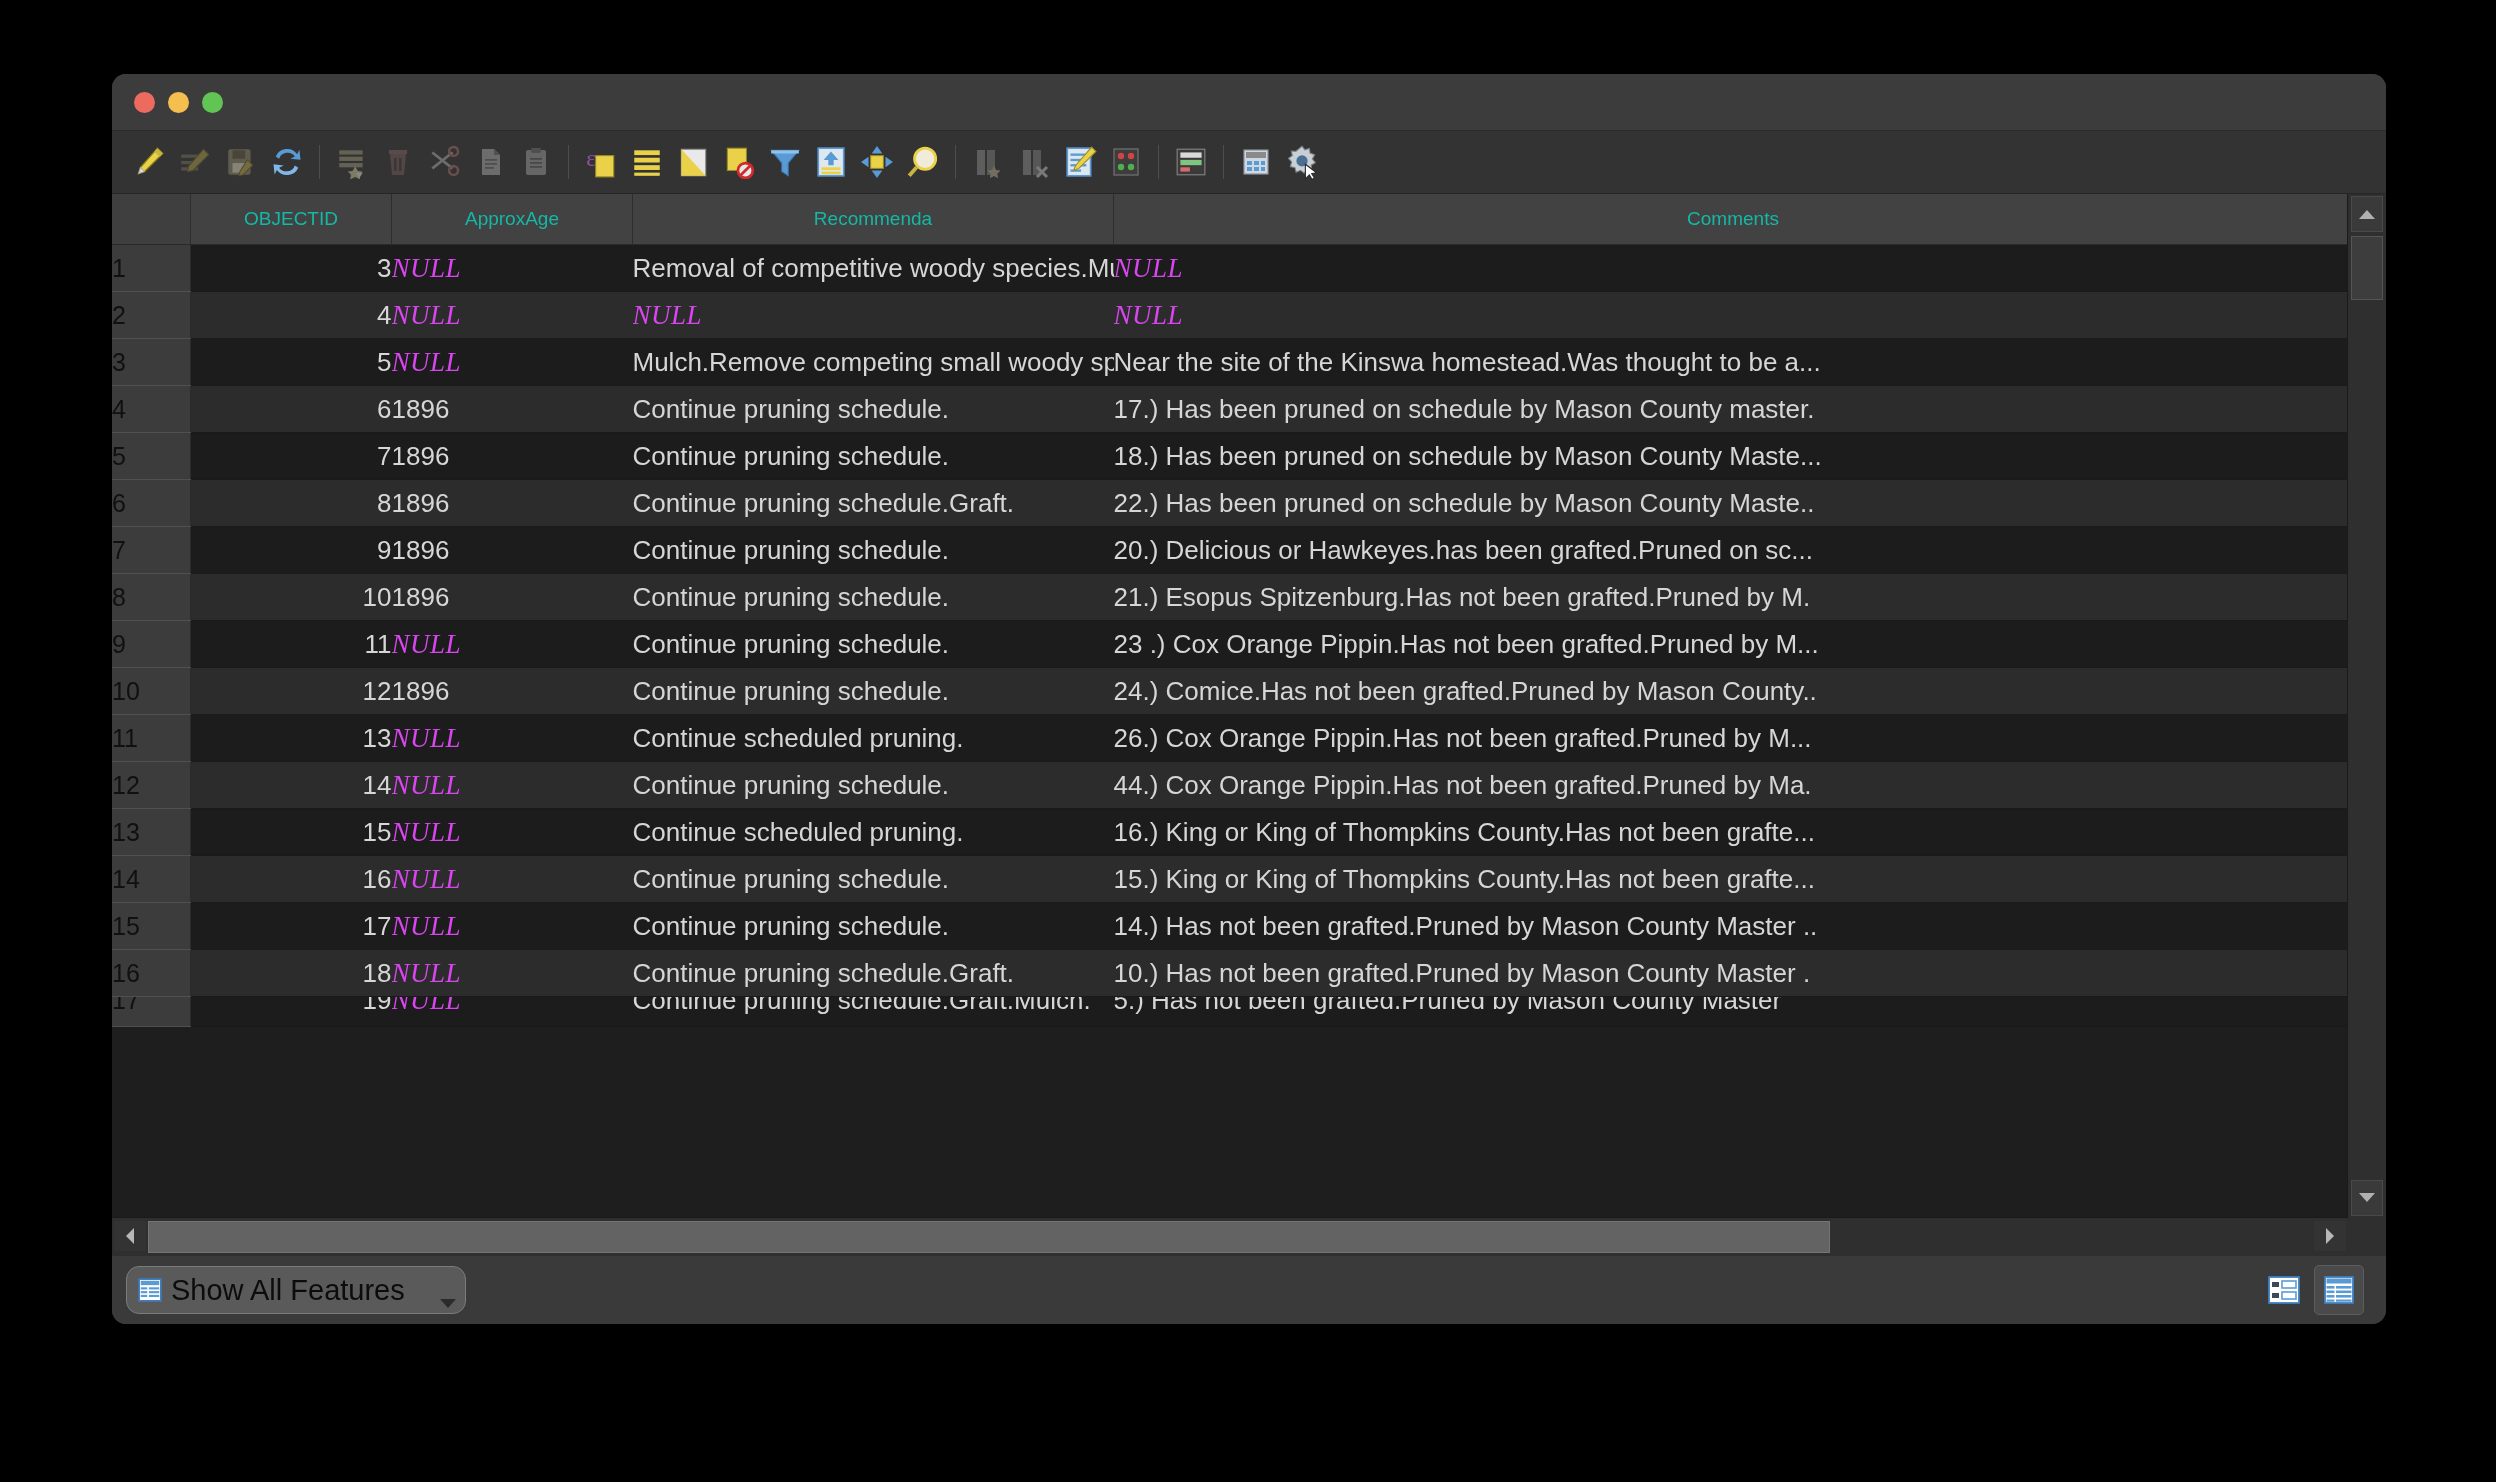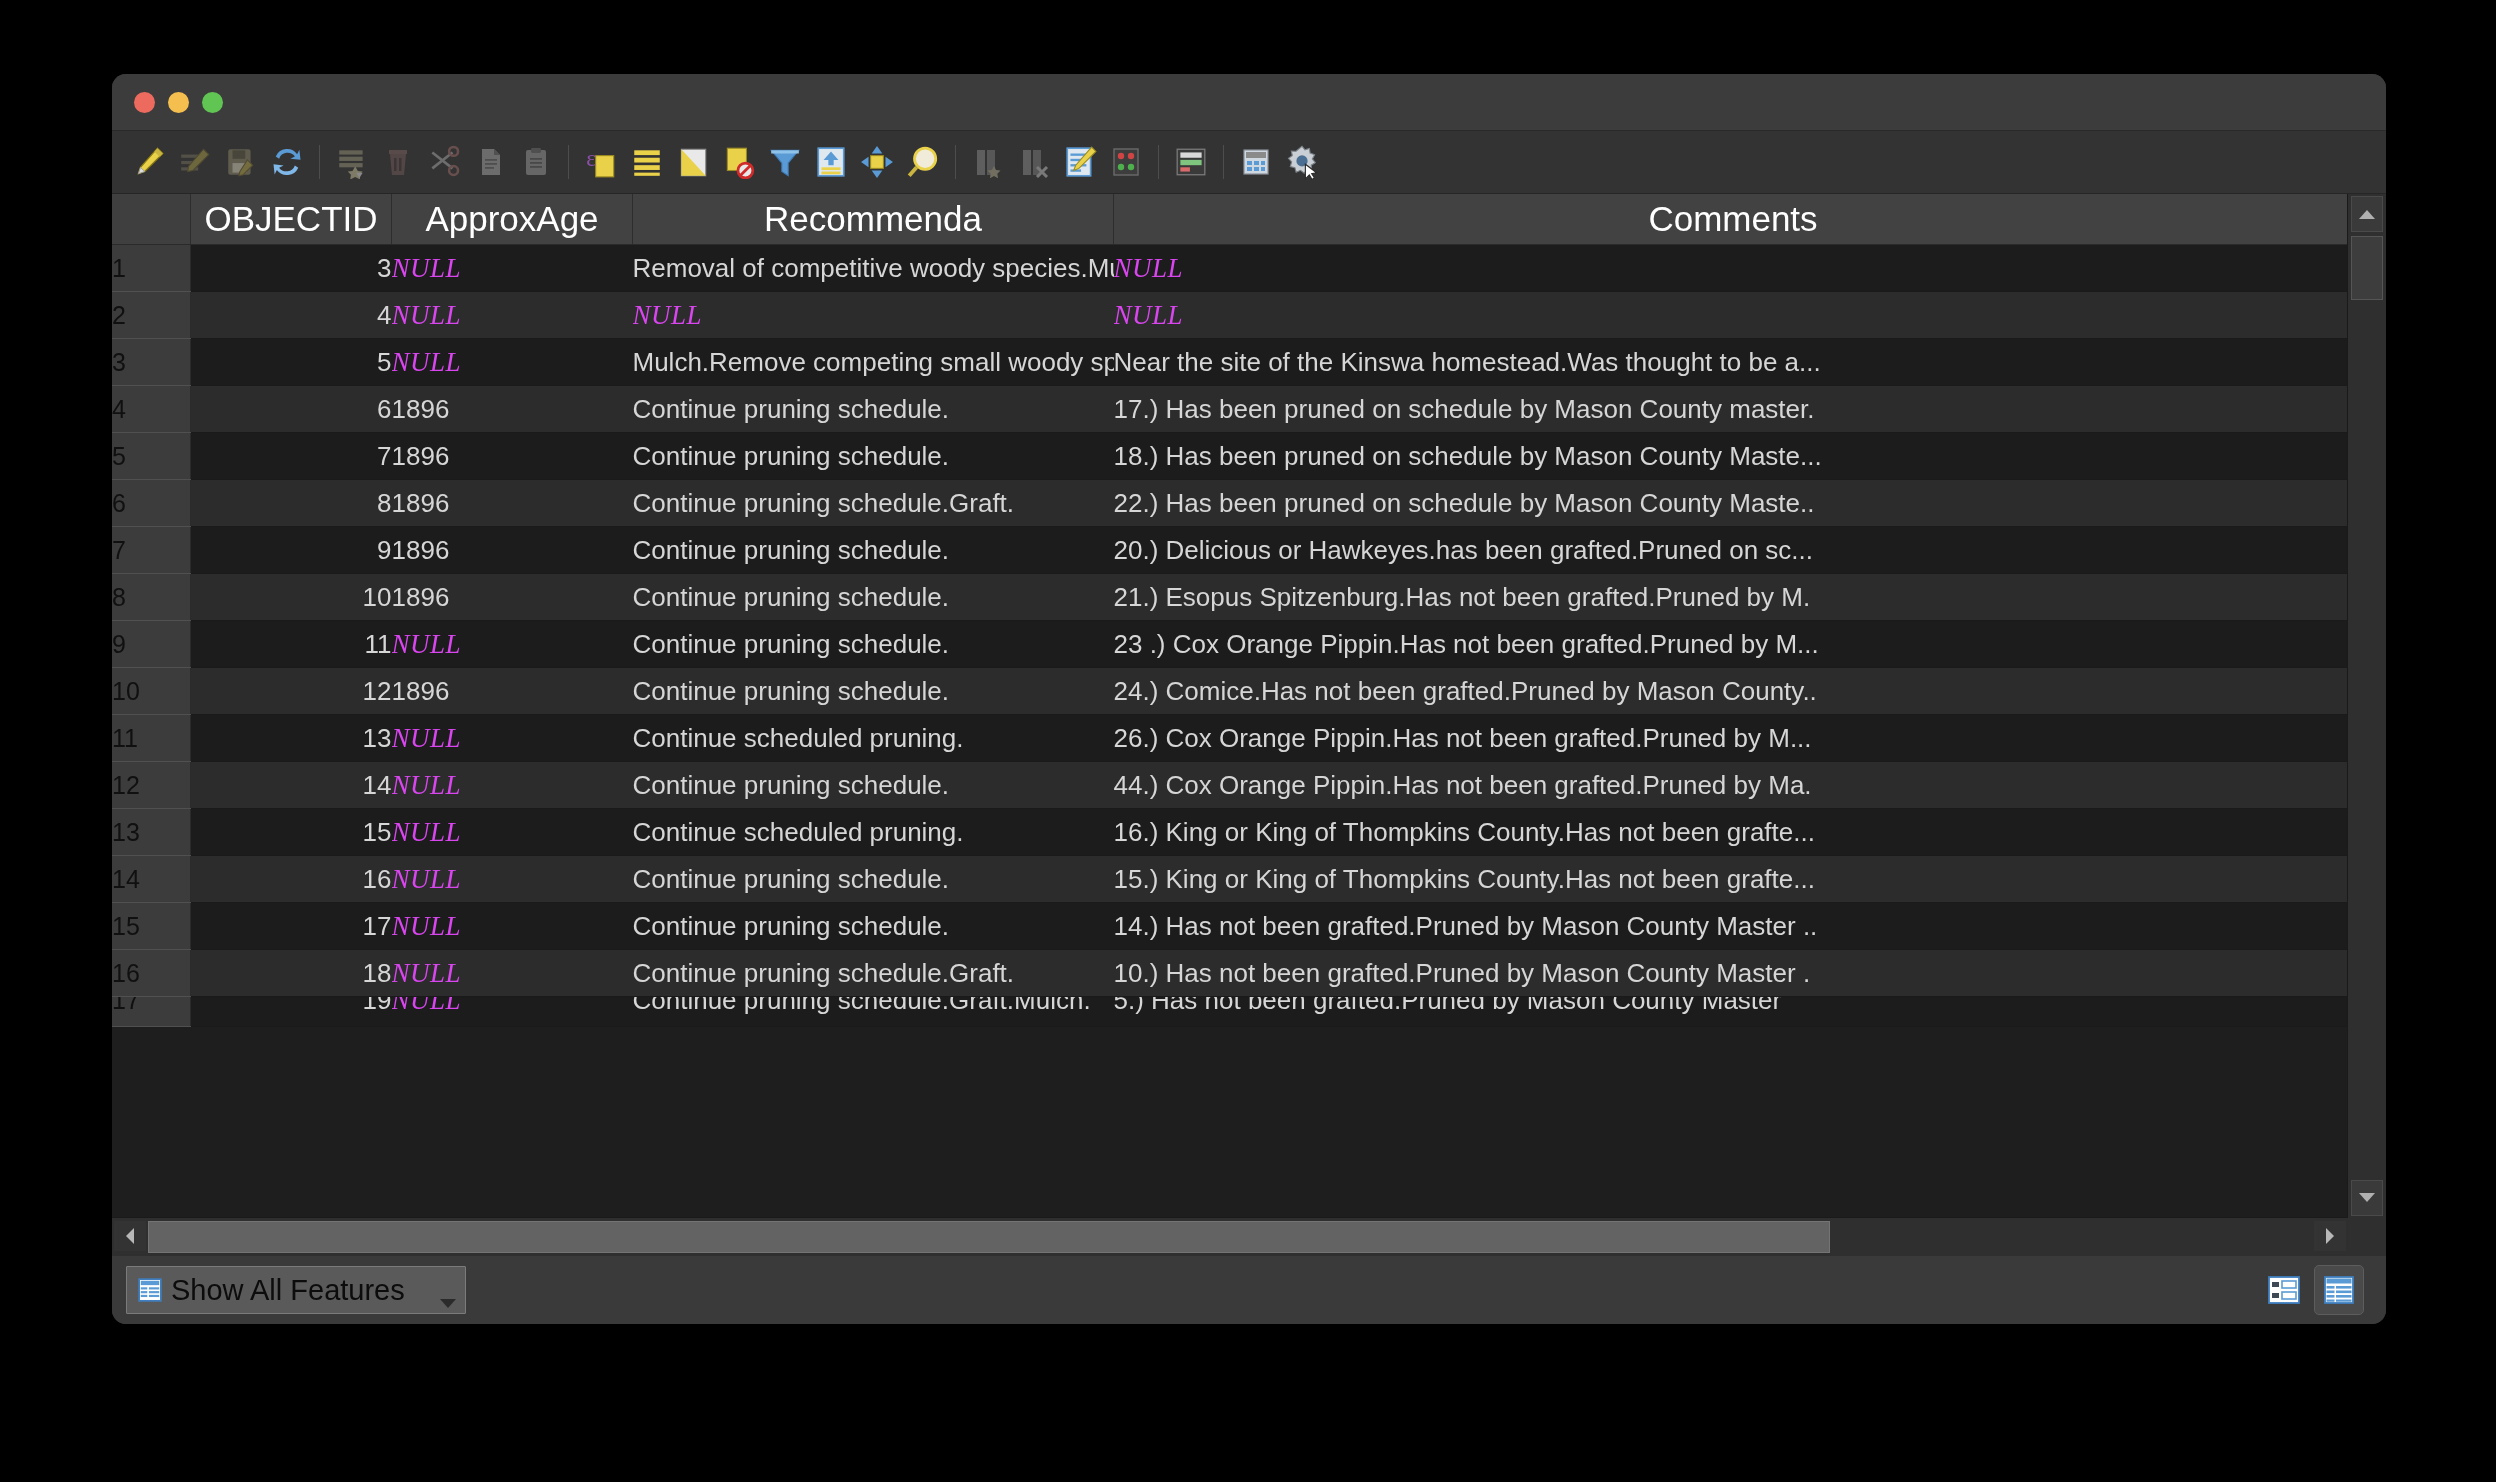--- a/index.html
+++ b/index.html
@@ -106,23 +106,23 @@
   table.attr th, table.attr td {
     padding: 0;
     margin: 0;
     overflow: hidden;
     white-space: nowrap;
   }
   
   thead th {
     height: 50px;
     background: #424242;
-    color: #ffffff;
+    color: #14b8a6;
     font-weight: normal;
-    font-size: 35px;
+    font-size: 19px;
     border-right: 1px solid #2d2d2d;
     border-bottom: 1px solid #2a2a2a;
     text-align: center;
   }
   th.corner { width: 78px; background: #3f3f3f; }
   th.c-objectid  { width: 200px; }
   th.c-approxage { width: 240px; }
   th.c-recomm    { width: 480px; }
   th.c-comments  { width: 1238px; }
 
@@ -230,21 +230,21 @@
     display: flex;
     align-items: center;
     padding: 0 22px 0 14px;
     position: relative;
   }
   #show-all-combo {
     height: 46px;
     min-width: 318px;
     background: #5a5a5a;
     border: 1px solid #7b7b7b;
-    border-radius: 1px;
+    border-radius: 13px;
     display: flex;
     align-items: center;
     padding: 0 10px;
     gap: 8px;
     position: relative;
   }
   #show-all-combo .lbl {
     color: #0c0c0c;
     font-size: 29px;
     white-space: nowrap;

